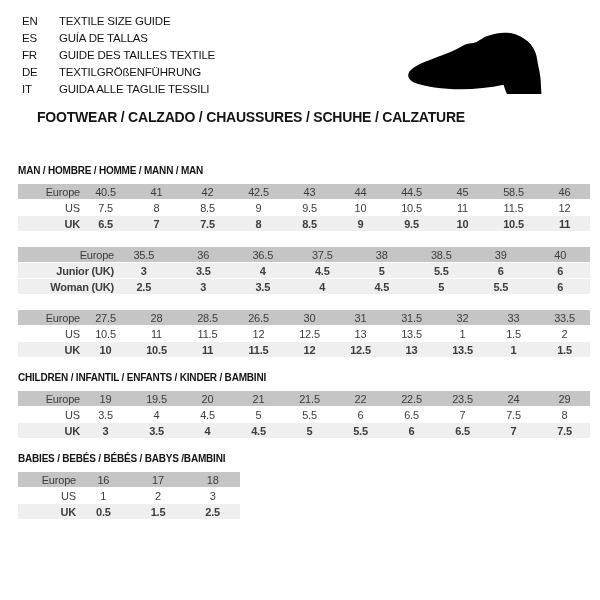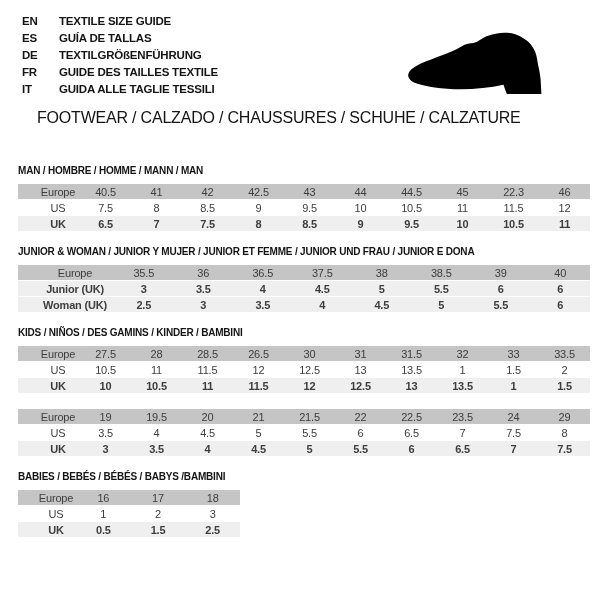--- a/index.html
+++ b/index.html
@@ -11,71 +11,71 @@
   *{margin:0;padding:0;box-sizing:border-box;}
   html,body{width:600px;height:600px;background:#ffffff;overflow:hidden;}
   body{
     font-family:"Liberation Sans", sans-serif;
     color:var(--text);
     position:relative;
     letter-spacing:-0.2px;
   }
   
   .top-header{position:absolute;left:22px;top:13px;}
-  .lang-row{display:flex;line-height:17px;font-size:11.5px;font-weight:700;color:var(--title);}
+  .lang-row{display:flex;line-height:17px;font-size:11.5px;font-weight:400;color:var(--title);}
   .lang-code{width:37px;flex:0 0 37px;}
   .category-title{
     position:absolute;left:22px;top:109px;
-    font-size:16px;font-weight:400;color:var(--title);white-space:nowrap;padding-left:15px;
+    font-size:14px;font-weight:700;color:var(--title);white-space:nowrap;padding-left:15px;
   }
   .shoe-wrap{position:absolute;left:393px;top:20px;width:184px;height:80px;}
   .shoe-wrap svg{width:100%;height:100%;}
   
   .sections{position:absolute;left:18px;top:165px;width:572px;}
   .size-section{margin-bottom:14px;}
   .section-title{
     font-size:10px;font-weight:700;color:var(--title);
     margin-bottom:7px;white-space:nowrap;
   }
   table.size-table{
     border-collapse:separate;border-spacing:0 1px;
     width:100%;table-layout:fixed;
     font-size:11px;color:var(--text);
   }
   table.size-table.cols-3{width:222px;}
   table.size-table td{
     height:15px;text-align:center;vertical-align:middle;
     overflow:hidden;white-space:nowrap;
   }
-  table.size-table td.label{text-align:center;padding-left:18px;}
+  table.size-table td.label{text-align:right;padding-left:18px;}
   table.cols-10 td.label{width:62px;}
   table.cols-8  td.label{width:96px;}
   table.cols-3  td.label{width:58px;}
   tr.hdr td{background:var(--header-row);}
   tr.alt td{background:var(--alt-row);font-weight:bold;}
 </style>
 </head>
 <body>
 
 <div class="top-header">
     <div class="lang-row">
       <span class="lang-code">EN</span>
       <span class="lang-label">TEXTILE SIZE GUIDE</span>
     </div>
     <div class="lang-row">
       <span class="lang-code">ES</span>
       <span class="lang-label">GUÍA DE TALLAS</span>
     </div>
     <div class="lang-row">
+      <span class="lang-code">FR</span>
+      <span class="lang-label">GUIDE DES TAILLES TEXTILE</span>
+    </div>
+    <div class="lang-row">
       <span class="lang-code">DE</span>
       <span class="lang-label">TEXTILGRÖßENFÜHRUNG</span>
-    </div>
-    <div class="lang-row">
-      <span class="lang-code">FR</span>
-      <span class="lang-label">GUIDE DES TAILLES TEXTILE</span>
     </div>
     <div class="lang-row">
       <span class="lang-code">IT</span>
       <span class="lang-label">GUIDA ALLE TAGLIE TESSILI</span>
     </div>
   </div>
 
 <div class="shoe-wrap">
   <svg viewBox="0 0 190 95" preserveAspectRatio="xMidYMid meet" aria-hidden="true">
     <path id="shoe-path" fill="#000000" d="
@@ -104,21 +104,21 @@
           <tr class="hdr">
             <td class="label">Europe</td>
             <td class="val">40.5</td>
             <td class="val">41</td>
             <td class="val">42</td>
             <td class="val">42.5</td>
             <td class="val">43</td>
             <td class="val">44</td>
             <td class="val">44.5</td>
             <td class="val">45</td>
-            <td class="val">22.3</td>
+            <td class="val">58.5</td>
             <td class="val">46</td>
           </tr>
           <tr>
             <td class="label">US</td>
             <td class="val">7.5</td>
             <td class="val">8</td>
             <td class="val">8.5</td>
             <td class="val">9</td>
             <td class="val">9.5</td>
             <td class="val">10</td>
@@ -137,21 +137,20 @@
             <td class="val">9</td>
             <td class="val">9.5</td>
             <td class="val">10</td>
             <td class="val">10.5</td>
             <td class="val">11</td>
           </tr>
         </tbody>
       </table>
     </section>
     <section class="size-section">
-      <div class="section-title">JUNIOR &amp; WOMAN / JUNIOR Y MUJER / JUNIOR ET FEMME / JUNIOR UND FRAU / JUNIOR E DONA</div>
       <table class="size-table cols-8">
         <tbody>
           <tr class="hdr">
             <td class="label">Europe</td>
             <td class="val">35.5</td>
             <td class="val">36</td>
             <td class="val">36.5</td>
             <td class="val">37.5</td>
             <td class="val">38</td>
             <td class="val">38.5</td>
@@ -177,21 +176,20 @@
             <td class="val">4</td>
             <td class="val">4.5</td>
             <td class="val">5</td>
             <td class="val">5.5</td>
             <td class="val">6</td>
           </tr>
         </tbody>
       </table>
     </section>
     <section class="size-section">
-      <div class="section-title">KIDS / NIÑOS / DES GAMINS / KINDER / BAMBINI</div>
       <table class="size-table cols-10">
         <tbody>
           <tr class="hdr">
             <td class="label">Europe</td>
             <td class="val">27.5</td>
             <td class="val">28</td>
             <td class="val">28.5</td>
             <td class="val">26.5</td>
             <td class="val">30</td>
             <td class="val">31</td>
@@ -223,20 +221,21 @@
             <td class="val">12.5</td>
             <td class="val">13</td>
             <td class="val">13.5</td>
             <td class="val">1</td>
             <td class="val">1.5</td>
           </tr>
         </tbody>
       </table>
     </section>
     <section class="size-section">
+      <div class="section-title">CHILDREN / INFANTIL / ENFANTS / KINDER / BAMBINI</div>
       <table class="size-table cols-10">
         <tbody>
           <tr class="hdr">
             <td class="label">Europe</td>
             <td class="val">19</td>
             <td class="val">19.5</td>
             <td class="val">20</td>
             <td class="val">21</td>
             <td class="val">21.5</td>
             <td class="val">22</td>

